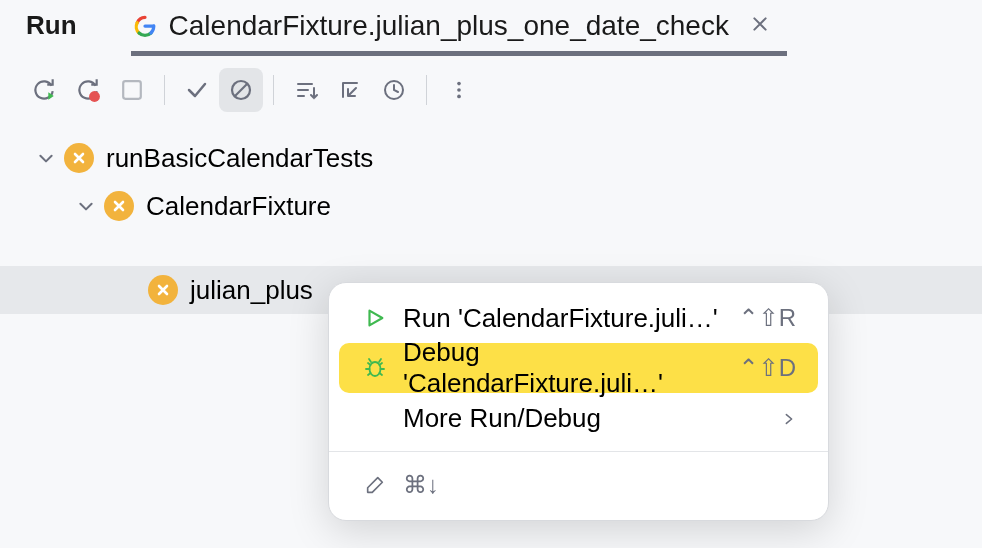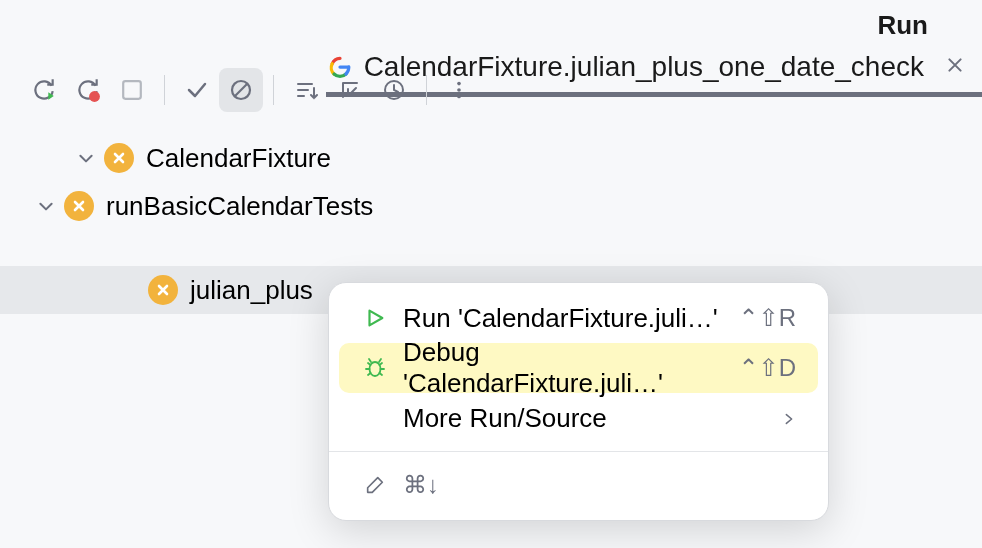--- a/index.html
+++ b/index.html
@@ -10,24 +10,23 @@
     width: 982px;
     height: 548px;
     overflow: hidden;
     position: relative;
     color: #000;
   }
 
   
   .header-row {
     display: flex;
-    align-items: flex-end;
+    align-items: flex-start;
     padding: 10px 0 0 26px;
     height: 56px;
-    flex-direction: column;
   }
   .panel-title {
     font-size: 26px;
     font-weight: 600;
     color: #1a1a1a;
     margin-right: 54px;
     padding-bottom: 10px;
   }
   .tab {
     display: flex;
@@ -126,21 +125,21 @@
     display: flex;
     align-items: center;
     height: 50px;
     padding: 0 22px;
     margin: 0 10px;
     border-radius: 10px;
     font-size: 26px;
     gap: 14px;
   }
   .menu-item.highlighted {
-    background: #fef9c3;
+    background: #fde047;
   }
   .menu-icon {
     width: 28px; height: 28px;
     display:flex;align-items:center;justify-content:center;
     flex:none;
   }
   .menu-icon.spacer { width:28px; }
   .menu-label { flex:1; }
   .menu-shortcut {
     color: #6c707e;
@@ -233,45 +232,45 @@
   <div class="tb-btn">
     <svg width="22" height="22" viewBox="0 0 24 24" fill="#6c707e">
         <circle cx="12" cy="5" r="2"></circle>
         <circle cx="12" cy="12" r="2"></circle>
         <circle cx="12" cy="19" r="2"></circle>
       </svg>
   </div>
 </div>
 
 <div class="tree">
+  <div class="tree-row">
+    <span class="chevron">
+      <svg width="18" height="18" viewBox="0 0 16 16">
+          <path d="M3 6 L8 11 L13 6" stroke="#6c707e" stroke-width="1.8" fill="none" stroke-linecap="round" stroke-linejoin="round"></path>
+        </svg>
+    </span>
+    <span class="fail-badge">
+      <svg width="16" height="16" viewBox="0 0 16 16">
+          <path d="M4 4 L12 12 M12 4 L4 12" stroke="#fff" stroke-width="2.6" stroke-linecap="round"></path>
+        </svg>
+    </span>
+    <span>runBasicCalendarTests</span>
+  </div>
   <div class="tree-row depth-1">
     <span class="chevron">
       <svg width="18" height="18" viewBox="0 0 16 16">
           <path d="M3 6 L8 11 L13 6" stroke="#6c707e" stroke-width="1.8" fill="none" stroke-linecap="round" stroke-linejoin="round"></path>
         </svg>
     </span>
     <span class="fail-badge">
       <svg width="16" height="16" viewBox="0 0 16 16">
           <path d="M4 4 L12 12 M12 4 L4 12" stroke="#fff" stroke-width="2.6" stroke-linecap="round"></path>
         </svg>
     </span>
     <span>CalendarFixture</span>
-  </div>
-  <div class="tree-row">
-    <span class="chevron">
-      <svg width="18" height="18" viewBox="0 0 16 16">
-          <path d="M3 6 L8 11 L13 6" stroke="#6c707e" stroke-width="1.8" fill="none" stroke-linecap="round" stroke-linejoin="round"></path>
-        </svg>
-    </span>
-    <span class="fail-badge">
-      <svg width="16" height="16" viewBox="0 0 16 16">
-          <path d="M4 4 L12 12 M12 4 L4 12" stroke="#fff" stroke-width="2.6" stroke-linecap="round"></path>
-        </svg>
-    </span>
-    <span>runBasicCalendarTests</span>
   </div>
   <div class="tree-row depth-2 selected">
     <span class="fail-badge">
       <svg width="16" height="16" viewBox="0 0 16 16">
           <path d="M4 4 L12 12 M12 4 L4 12" stroke="#fff" stroke-width="2.6" stroke-linecap="round"></path>
         </svg>
     </span>
     <span>julian_plus</span>
   </div>
 </div>
@@ -294,21 +293,21 @@
         <line x1="3" y1="13" x2="6.5" y2="13"></line>
           <line x1="17.5" y1="13" x2="21" y2="13"></line>
         <path d="M5 7 L7.5 9 M19 7 L16.5 9 M5 19 L7.5 17 M19 19 L16.5 17"></path>
       </svg>
     </span>
     <span class="menu-label">Debug 'CalendarFixture.juli…'</span>
     <span class="menu-shortcut">⌃⇧D</span>
   </div>
   <div class="menu-item">
     <span class="menu-icon spacer"></span>
-    <span class="menu-label">More Run/Source</span>
+    <span class="menu-label">More Run/Debug</span>
     <span class="menu-shortcut">
       <svg width="14" height="14" viewBox="0 0 16 16">
           <path d="M5 3 L11 8 L5 13" stroke="#6c707e" stroke-width="1.8" fill="none" stroke-linecap="round" stroke-linejoin="round"></path>
         </svg>
     </span>
   </div>
   <div class="menu-sep"></div>
   <div class="menu-item">
     <span class="menu-icon">
       <svg width="22" height="22" viewBox="0 0 24 24" stroke="#6c707e" stroke-width="1.8" fill="none" stroke-linejoin="round" stroke-linecap="round">

